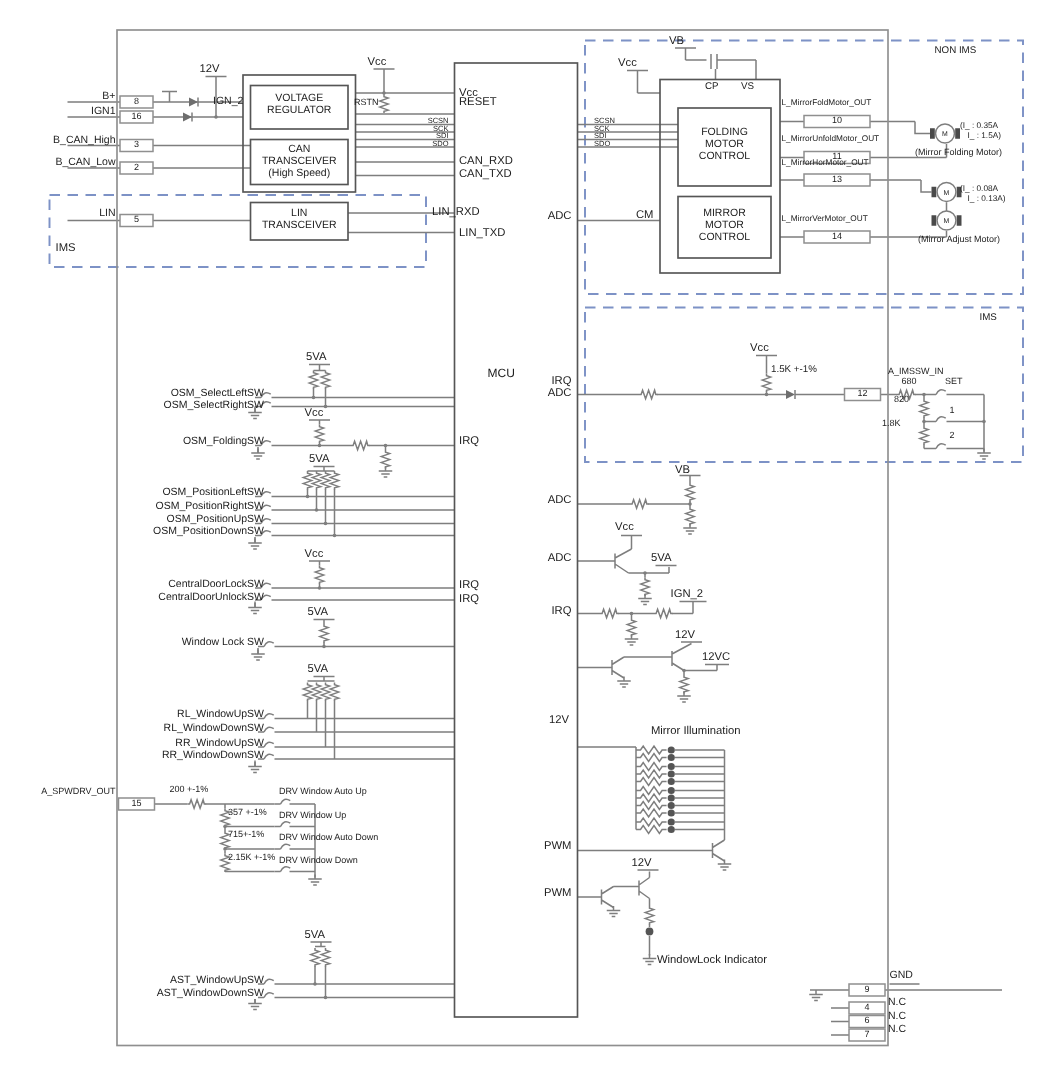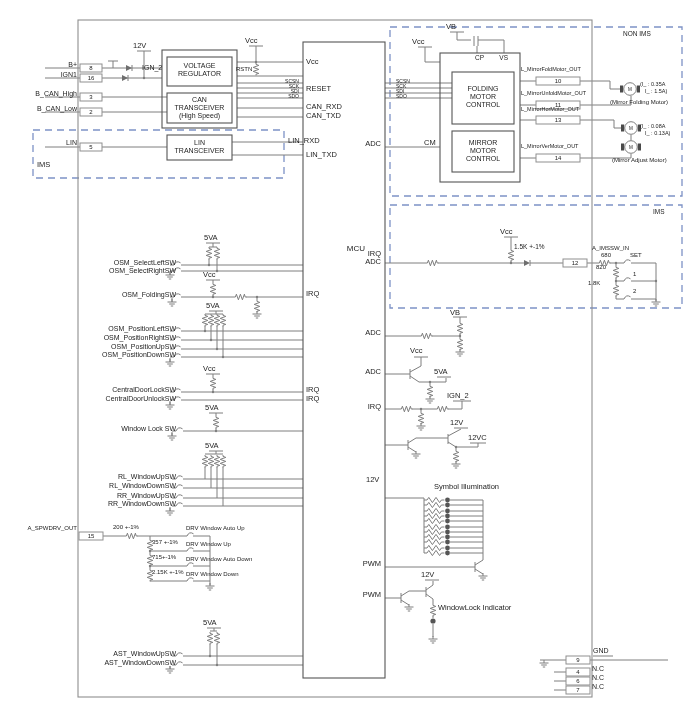--- a/index.html
+++ b/index.html
@@ -2,21 +2,21 @@
 <html><head>
 <meta charset="utf-8">
 <style>
   html,body{margin:0;padding:0;background:#fff;}
   #wrap{position:relative;width:700px;height:716px;background:#fff;overflow:hidden;
         font-family:"Liberation Sans",sans-serif;color:#1c1c1c;}
   svg{position:absolute;left:0;top:0;}
   .lb{position:absolute;color:#1c1c1c;line-height:1.12;white-space:nowrap;}
   .pre{white-space:pre-line;text-align:center;}
   .ra{text-align:right;}
-  .ctr{text-align:right;}
+  .ctr{text-align:left;}
   .s5{font-size:5px;}  .s55{font-size:5.5px;} .s6{font-size:6px;}
   .s65{font-size:6.5px;}.s7{font-size:7px;}   .s75{font-size:7.5px;}
   .s8{font-size:8px;}
   .pin{position:absolute;font-size:6px;text-align:center;color:#1c1c1c;line-height:8px;}
 </style>
 </head>
 <body>
 
 <div id="wrap">
 
@@ -292,21 +292,21 @@
 CONTROL</span>
 <span class="lb s65 ctr" style="left:470px;top:54px;width:14px">CP</span>
 <span class="lb s65 ctr" style="left:494px;top:54px;width:14px">VS</span>
 <span class="lb s75" style="left:424px;top:139px">CM</span>
 <span class="lb s75" style="left:446px;top:23px">VB</span>
 <span class="lb s75" style="left:412px;top:38px">Vcc</span>
 <span class="lb s65" style="left:623px;top:30px">NON IMS</span>
 <span class="lb s65" style="left:653px;top:208px">IMS</span>
 
 <span class="lb s75" style="left:306px;top:58px">Vcc</span>
-<span class="lb s75" style="left:306px;top:85px">RESET</span>
+<span class="lb s75" style="left:306px;top:64px">RESET</span>
 <span class="lb s75" style="left:306px;top:103px">CAN_RXD</span>
 <span class="lb s75" style="left:306px;top:112px">CAN_TXD</span>
 <span class="lb s75" style="left:288px;top:137px">LIN_RXD</span>
 <span class="lb s75" style="left:306px;top:151px">LIN_TXD</span>
 <span class="lb s75" style="left:306px;top:290px">IRQ</span>
 <span class="lb s75" style="left:306px;top:386px">IRQ</span>
 <span class="lb s75" style="left:306px;top:395px">IRQ</span>
 
 <span class="lb s75 ra" style="left:351px;top:140px;width:30px">ADC</span>
 <span class="lb s75 ra" style="left:351px;top:250px;width:30px">IRQ</span>
@@ -388,23 +388,23 @@
 <span class="lb s6" style="left:186px;top:556px">DRV Window Auto Down</span>
 <span class="lb s6" style="left:186px;top:571px">DRV Window Down</span>
 
 <span class="lb s75" style="left:450px;top:309px">VB</span>
 <span class="lb s75" style="left:410px;top:347px">Vcc</span>
 <span class="lb s75" style="left:434px;top:368px">5VA</span>
 <span class="lb s75" style="left:447px;top:392px">IGN_2</span>
 <span class="lb s75" style="left:450px;top:419px">12V</span>
 <span class="lb s75" style="left:468px;top:434px">12VC</span>
 <span class="lb s75" style="left:366px;top:476px">12V</span>
-<span class="lb s75" style="left:434px;top:483px">Symbol Illumination</span>
+<span class="lb s75" style="left:434px;top:483px">Mirror Illumination</span>
 <span class="lb s75" style="left:421px;top:571px">12V</span>
-<span class="lb s75" style="left:438px;top:604px">WindowLock Indicator</span>
+<span class="lb s75" style="left:438px;top:636px">WindowLock Indicator</span>
 
 <span class="lb s7" style="left:593px;top:647px">GND</span>
 <span class="pin" style="left:566px;top:656px;width:24px">9</span>
 <span class="lb s7" style="left:592px;top:665px">N.C</span>
 <span class="lb s7" style="left:592px;top:674px">N.C</span>
 <span class="lb s7" style="left:592px;top:683px">N.C</span>
 <span class="pin" style="left:566px;top:668px;width:24px">4</span>
 <span class="pin" style="left:566px;top:677px;width:24px">6</span>
 <span class="pin" style="left:566px;top:686px;width:24px">7</span>
 

